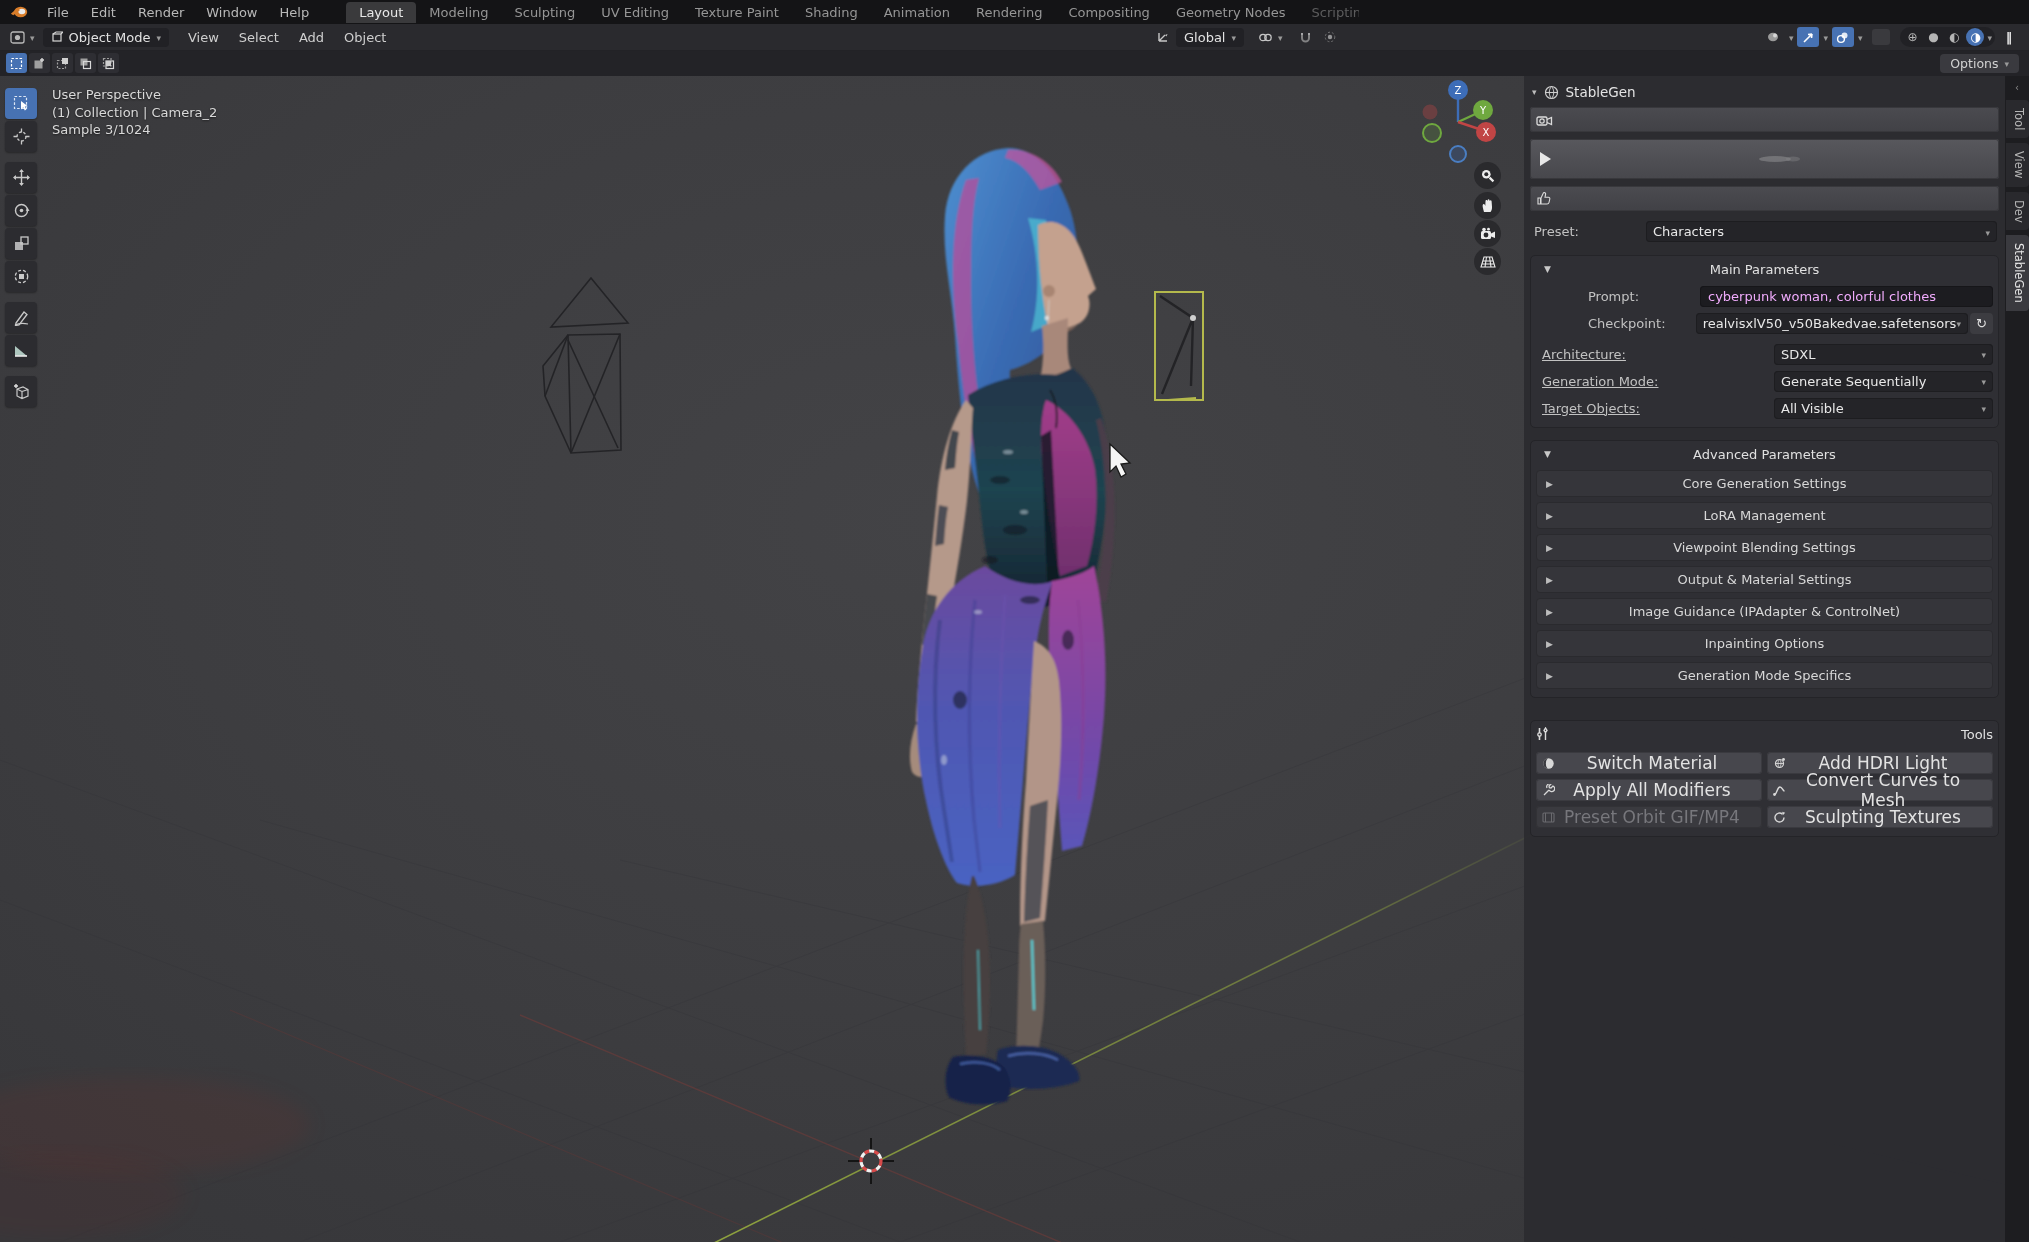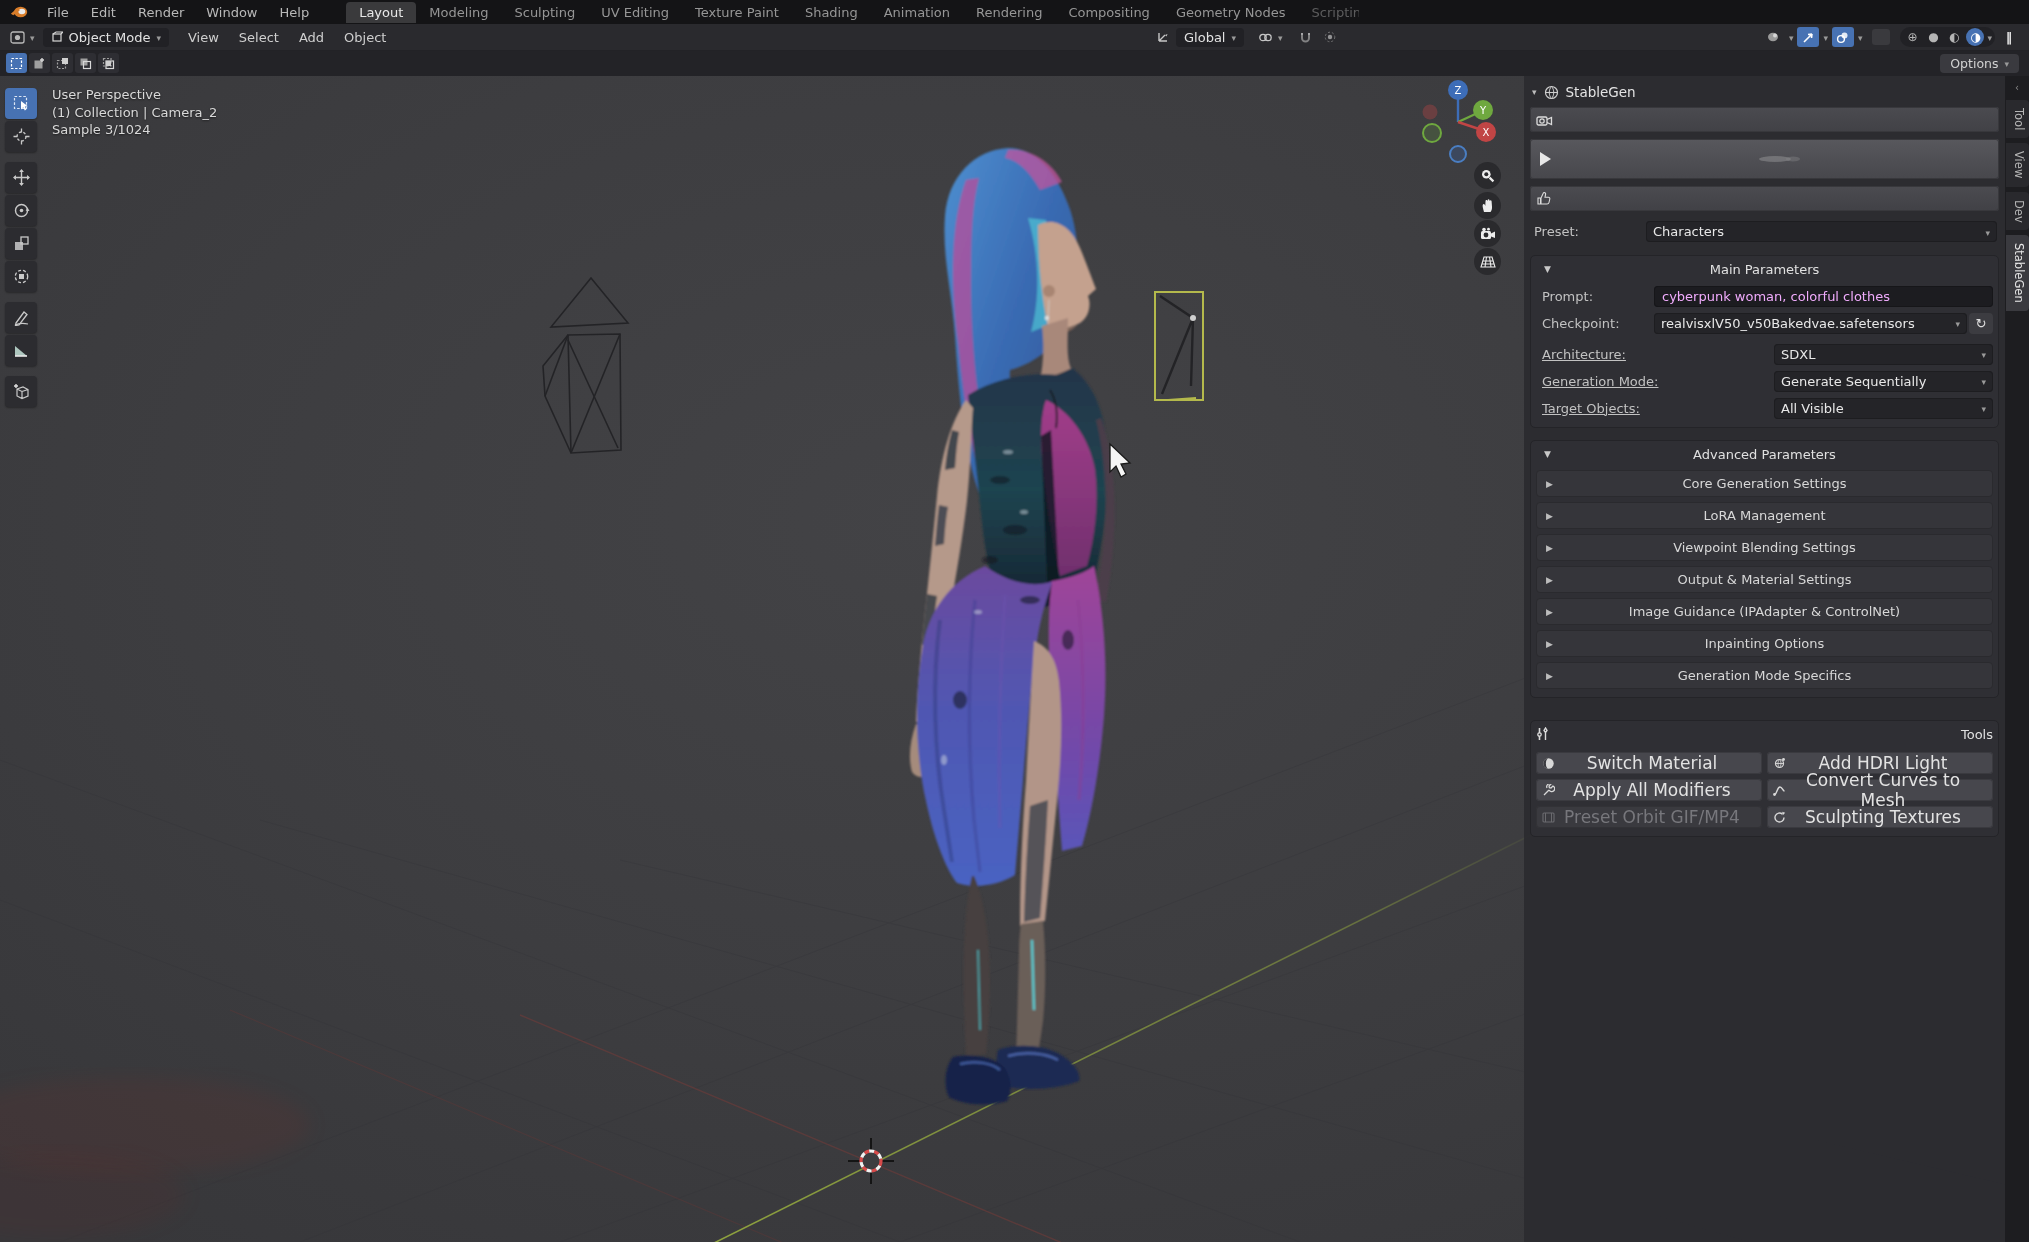--- a/index.html
+++ b/index.html
@@ -70,21 +70,21 @@
   .dropdown{display:flex;align-items:center;background:#242428;border-radius:4px;height:21px;
     padding:0 7px;color:#e8e8e8;flex:1;box-shadow:inset 0 0 0 1px #1d1d20;}
   .dropdown .dval{flex:1;white-space:nowrap;overflow:hidden;}
   .pbox{margin:12px 6px 0 6px;background:#2f2f34;border:1px solid #242428;border-radius:5px;
     padding:2px 5px 8px 5px;}
   .pbox-head{display:flex;align-items:center;height:22px;font-size:13px;color:#e0e0e0;position:relative;}
   .pbox-head .tri{position:absolute;left:8px;font-size:9px;color:#c8c8c8;}
   .pbox-head .ttl{flex:1;text-align:center;}
   .frow{display:flex;align-items:center;height:22px;margin-top:5px;font-size:13px;}
   .frow .flabel{color:#c2c2c2;padding-left:6px;box-sizing:border-box;}
-  .flabel.w-sm{width:118px;}
+  .flabel.w-sm{width:118px;margin-left:46px;}
   .flabel.w-lg{width:238px;text-decoration:underline;}
   .textfield{flex:1;background:#1c1c20;border-radius:4px;height:21px;display:flex;align-items:center;
     padding:0 8px;color:#f0abfc;box-shadow:inset 0 0 0 1px #161619;white-space:nowrap;overflow:hidden;}
   .refresh-btn{width:24px;height:21px;margin-left:2px;background:#3c3c41;border-radius:4px;
     display:flex;align-items:center;justify-content:center;color:#ddd;font-size:13px;}
   .subrow{display:flex;align-items:center;height:25px;margin-top:5px;background:#35353a;
     border:1px solid #2a2a2e;border-radius:4px;position:relative;font-size:13px;color:#d8d8d8;}
   .subrow .tri{position:absolute;left:9px;font-size:9px;color:#bcbcbc;}
   .subrow .ttl{flex:1;text-align:center;}
   .tools-grid{display:grid;grid-template-columns:1fr 1fr;gap:5px;margin-top:7px;}

